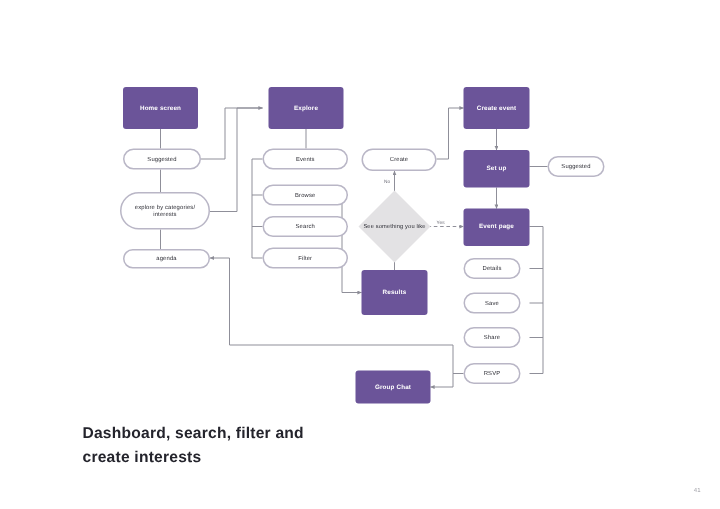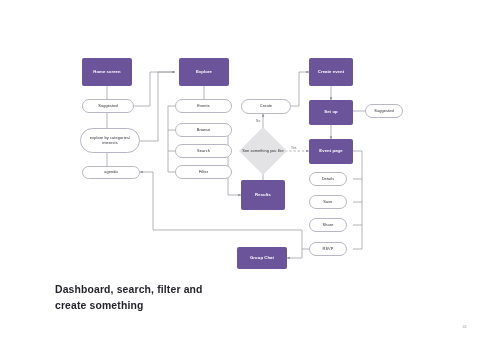--- a/index.html
+++ b/index.html
@@ -230,18 +230,18 @@
     </div>
 
     <div class="node rect" style="left:237px;top:247px;width:50px;height:22px;">
       <span>Group Chat</span>
     </div>
 
   </div>
 
   <div id="caption">
     <div>Dashboard, search, filter and</div>
-    <div>create something</div>
+    <div>create interests</div>
   </div>
 
   <div id="pageno">41</div>
 
 </div>
 
 </body></html>

